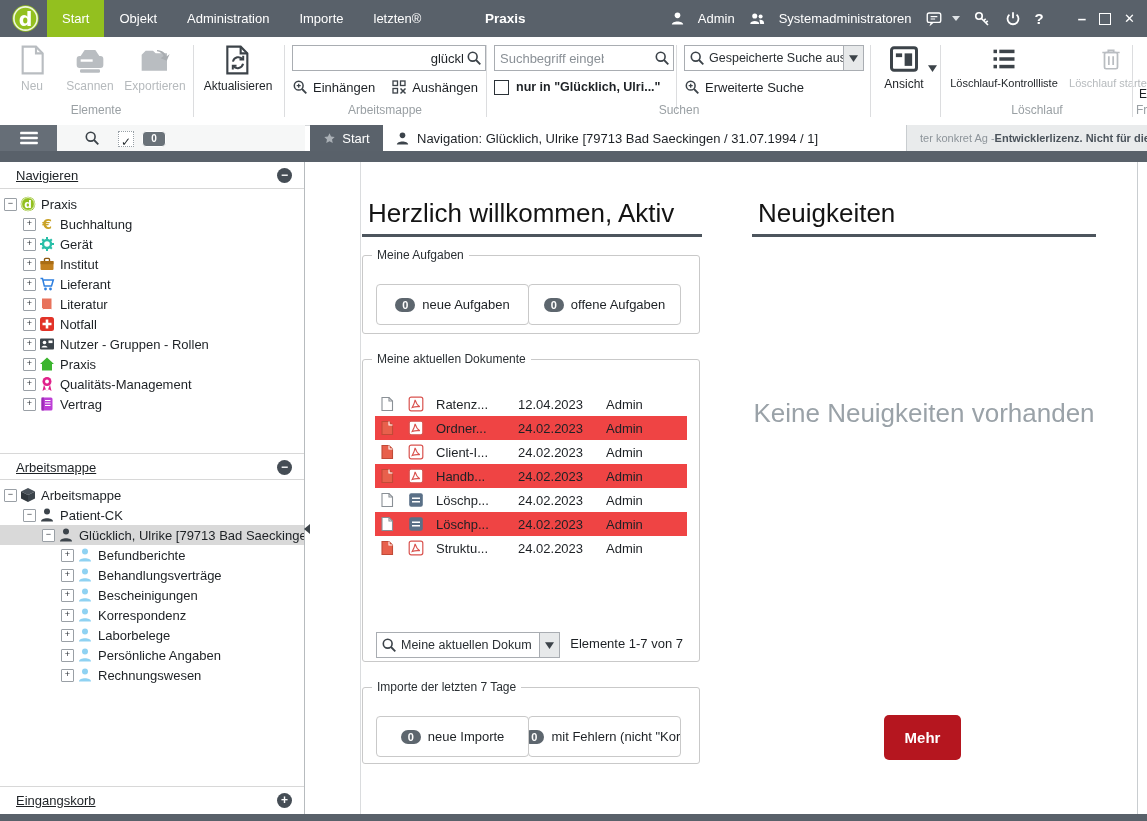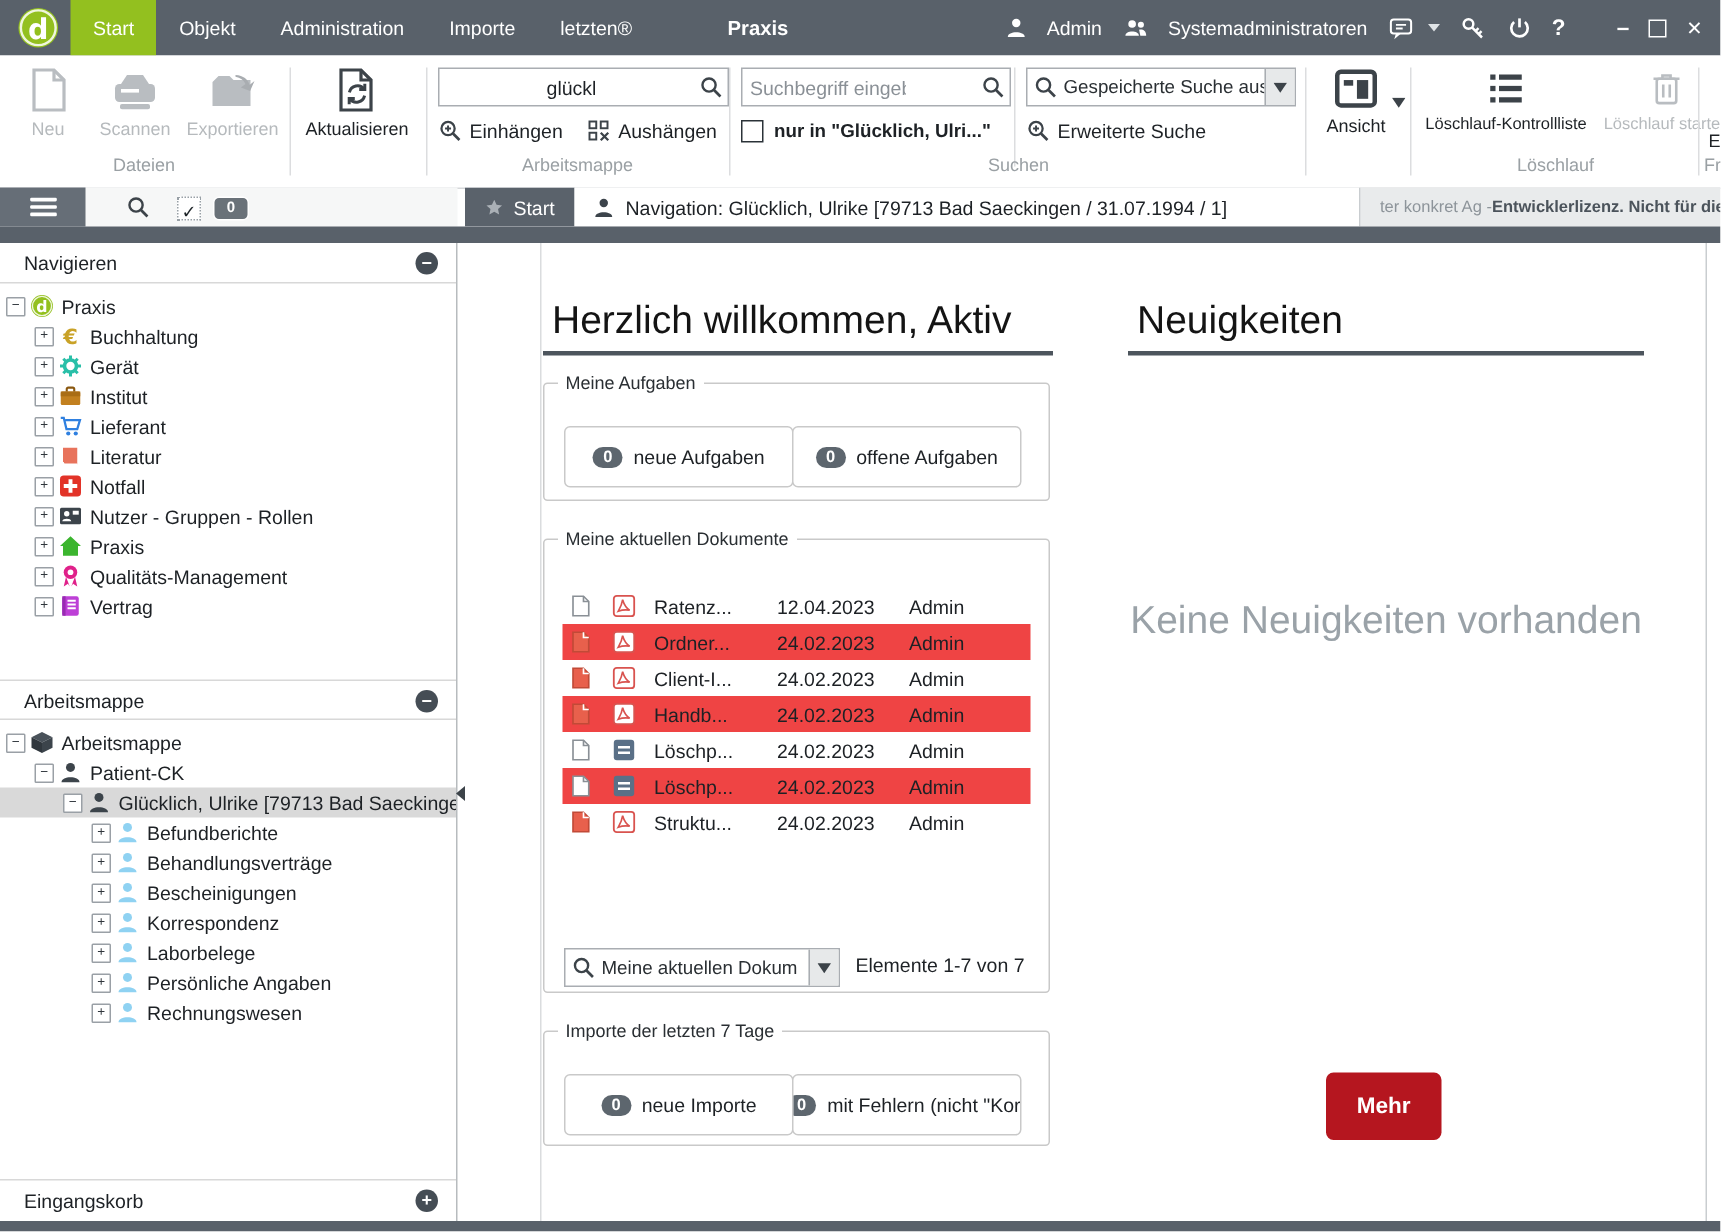--- a/index.html
+++ b/index.html
@@ -69,21 +69,21 @@
            display:flex;align-items:center;gap:7px;padding-left:12px;box-sizing:border-box;font-size:13px;color:#1d2125;white-space:nowrap;overflow:hidden;}
   .nav-tab .tico{width:15px;height:15px;flex:0 0 auto;}
   .license{position:absolute;left:610px;top:0;height:26px;line-height:26px;font-size:11px;color:#8d949a;white-space:nowrap;}
   .license b{color:#4b535b;}
   .darkstrip{position:absolute;left:0;top:151px;width:1147px;height:11px;background:var(--dark,#59616a);}
   .bottomedge{position:absolute;left:0;top:814px;width:1147px;height:7px;background:var(--dark,#59616a);}
 
   
   .sidebar{position:absolute;left:0;top:162px;width:304px;height:652px;background:#fff;border-right:1px solid #b7bbbe;overflow:hidden;}
   .sec-head{position:absolute;left:0;width:100%;height:27px;line-height:27px;padding-left:16px;box-sizing:border-box;
-            font-size:13px;color:#1d2125;background:#fff;}
+            font-size:13px;color:#1d2125;background:#fff;text-decoration:underline;}
   .sec-head.bordered{border-top:1px solid #d8d8d8;}
   .sec-head.underlined{border-bottom:1px solid #d8d8d8;}
   .circ{position:absolute;right:12px;top:6px;width:15px;height:15px;border-radius:50%;background:#454d55;color:#fff;
         font-size:12px;line-height:15px;text-align:center;font-weight:bold;}
   .circ.minus::before{content:"−";}
   .circ.plus::before{content:"+";}
   .tree{position:absolute;left:0;width:100%;}
   .tree-row{height:20px;display:flex;align-items:center;white-space:nowrap;overflow:hidden;}
   .tree-row.selected{background:var(--sel,#d9d9d9);}
   .expander{width:11px;height:11px;border:1px solid #9aa0a6;background:#fff;border-radius:1px;flex:0 0 auto;
@@ -220,42 +220,42 @@
   </div>
   <div class="bigbtn disabled" style="left:122px;width:66px;justify-content:flex-end;">
     <span class="bic">
         <svg viewBox="0 0 24 24">
           <path d="M2 20V8l3-3h5.5l2 2H21v13z" fill="#b9bdc1"></path>
           <path d="M13.5 4.5c4 .3 6.3 2.2 7 5L23 7.5l-2.2 5-4.6-1.8 2.3-1.7c-.9-1.9-2.6-3.2-5-3.6z" fill="#a9adb1"></path>
         </svg>
       </span>
     <span class="blb">Exportieren</span>
   </div>
-  <div class="rgl" style="left:6px;width:180px;">Dateien</div>
+  <div class="rgl" style="left:6px;width:180px;">Elemente</div>
   <div class="vdiv" style="left:193px;"></div>
 
   <div class="bigbtn" style="left:200px;width:76px;">
     <span class="bic">
         <svg viewBox="0 0 24 24">
           <path d="M4 2h10l5 5v15H4z" fill="#fff" stroke="#3c4349" stroke-width="1.6"></path>
           <path d="M14 2v5h5" fill="none" stroke="#3c4349" stroke-width="1.6"></path>
           <g fill="none" stroke="#3c4349" stroke-width="1.5">
             <path d="M8.2 13.2a4.2 4.2 0 0 1 7.4-1.7"></path>
             <path d="M15.9 8.9v2.8h-2.8"></path>
             <path d="M15.8 14.8a4.2 4.2 0 0 1-7.4 1.7"></path>
             <path d="M8.1 19.1v-2.8h2.8"></path>
           </g>
         </svg>
       </span>
     <span class="blb">Aktualisieren</span>
   </div>
   <div class="vdiv" style="left:284px;"></div>
 
   <div class="searchbox" style="left:292px;top:8px;width:186px;">
-    <input style="text-align: center;" value="glückl">
+    <input style="text-align: right;" value="glückl">
     <span class="sic">
         <svg viewBox="0 0 16 16">
           <circle cx="6.7" cy="6.7" r="4.4" fill="none" stroke="#3c4349" stroke-width="1.6"></circle>
           <path d="M10 10l4.3 4.3" stroke="#3c4349" stroke-width="1.8"></path>
         </svg>
       </span>
   </div>
   <div class="ribrow" style="left:292px;">
     <span class="ribitem">
       <span class="sic">

